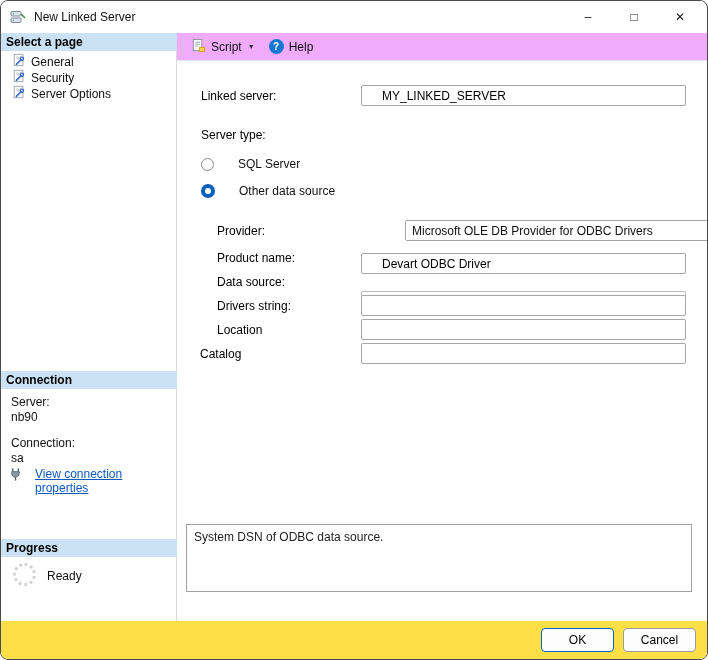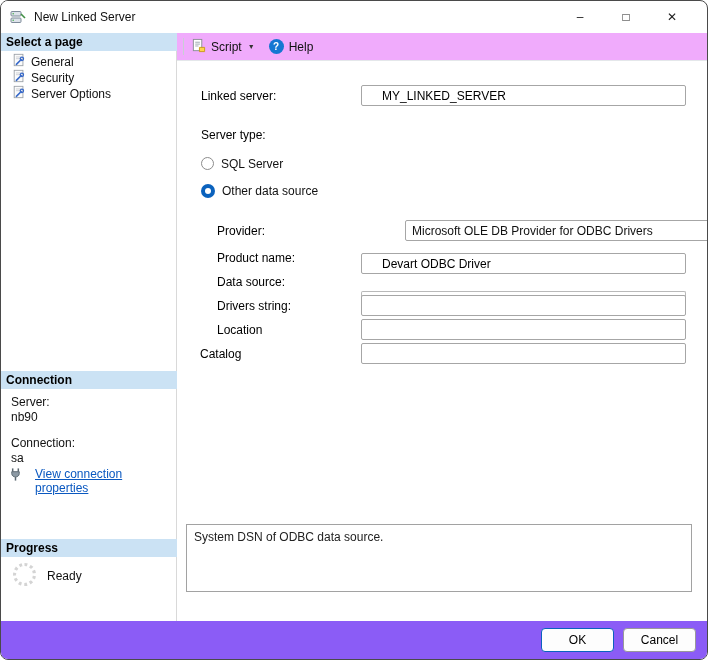--- a/index.html
+++ b/index.html
@@ -2,21 +2,21 @@
 <html><head>
 <meta charset="utf-8">
 <style>
 * { box-sizing:border-box; margin:0; padding:0; }
 html,body { background:#ffffff; }
 body { font-family:"Liberation Sans",sans-serif; }
 .window { position:relative; width:708px; height:660px; background:#fff; border:1px solid #4a4a4a;
           border-radius:8px; overflow:hidden; font-size:12px; color:#111; }
 
 
-.titlebar { position:absolute; top:0; left:0; right:12px; height:32px; display:flex; align-items:center; background:#fff; }
+.titlebar { position:absolute; top:0; left:0; right:4px; height:32px; display:flex; align-items:center; background:#fff; }
 .win-icon { margin-left:9px; display:flex; }
 .title { margin-left:8px; }
 .win-controls { margin-left:auto; display:flex; height:32px; }
 .win-btn { width:46px; display:flex; align-items:center; justify-content:center; color:#1a1a1a; font-size:12px; cursor:default; }
 
 
 .sidebar { position:absolute; top:32px; left:0; width:176px; height:590px; background:#fff; border-right:1px solid #d9d9d9; }
 .section-header { position:absolute; left:0; width:176px; height:18px; background:#cbe2f4; font-weight:bold; padding:2px 0 0 5px; color:#000; }
 .tree-item { position:absolute; left:0; width:175px; height:17px; display:flex; align-items:center; gap:5px; padding-left:11px; }
 .side-text { position:absolute; left:10px; }
@@ -35,30 +35,30 @@
 .flabel { position:absolute; color:#000; white-space:nowrap; }
 .finput { position:absolute; width:325px; height:21px; border:1px solid #a6a6a6; border-radius:2px; background:#fff;
           font:12px "Liberation Sans",sans-serif; padding:1px 20px; color:#000; outline:none; }
 .finput.focused { border-color:#b9b9b9; border-bottom:2px solid #0a61be;margin-top:20px; }
 .dropdown { position:absolute; width:325px; height:21px; border:1px solid #a6a6a6; border-radius:2px; background:#fff;
             display:flex; align-items:center; padding:0 6px;margin-left:44px; }
 .dd-text { flex:1; white-space:nowrap; overflow:hidden; }
 .dd-chev { width:7px; height:7px; border-right:1.4px solid #404040; border-bottom:1.4px solid #404040;
            transform:rotate(45deg); margin-top:-3px; margin-right:2px; }
 
-.radio-row { position:absolute; display:flex; gap:7px; }
+.radio-row { position:absolute; display:flex; align-items:center; gap:24px; }
 .radio { width:13px; height:13px; border:1px solid #8c8c8c; border-radius:50%; background:#fff; }
 .radio.sel { width:14px; height:14px; border:none; background:#0b62bd; position:relative; border-radius:50%; }
 .radio.sel::after { content:""; position:absolute; inset:4px; background:#fff; border-radius:50%; }
 
 .descbox { position:absolute; left:9px; top:491px; width:506px; height:68px; border:1px solid #a2a2a2;
            background:#fff; padding:5px 7px; color:#222; }
 
 
-.footer { position:absolute; left:0; bottom:0; width:708px; height:38px; background:#8b5cf6; }
+.footer { position:absolute; left:0; bottom:0; width:708px; height:38px; background:#fde047; }
 .btn { position:absolute; top:7px; width:73px; height:24px; background:#fdfdfd; border:1px solid #999; border-radius:4px;
        font:12px "Liberation Sans",sans-serif; display:flex; align-items:center; justify-content:center; color:#000; cursor:default; }
 .btn.primary { border:1px solid #0b62bd; left:540px; }
 .btn.cancel { left:622px; }
 </style>
 </head>
 <body>
 
 <div class="window">
 

